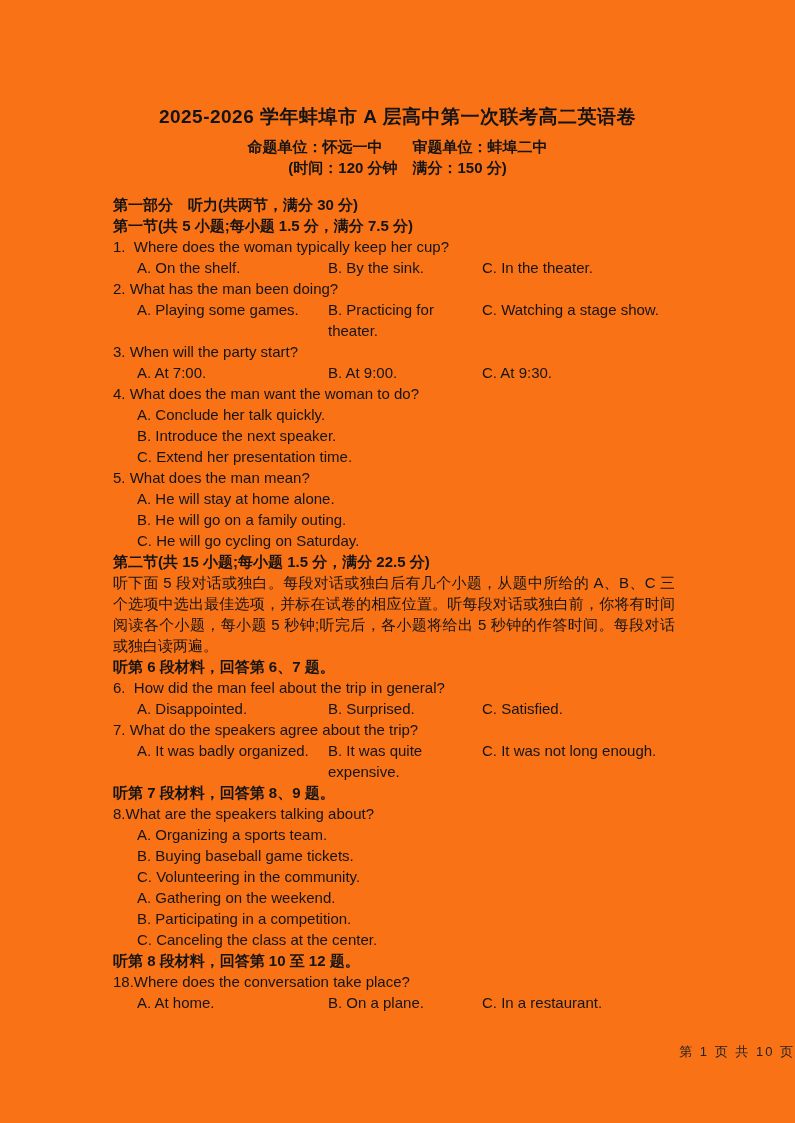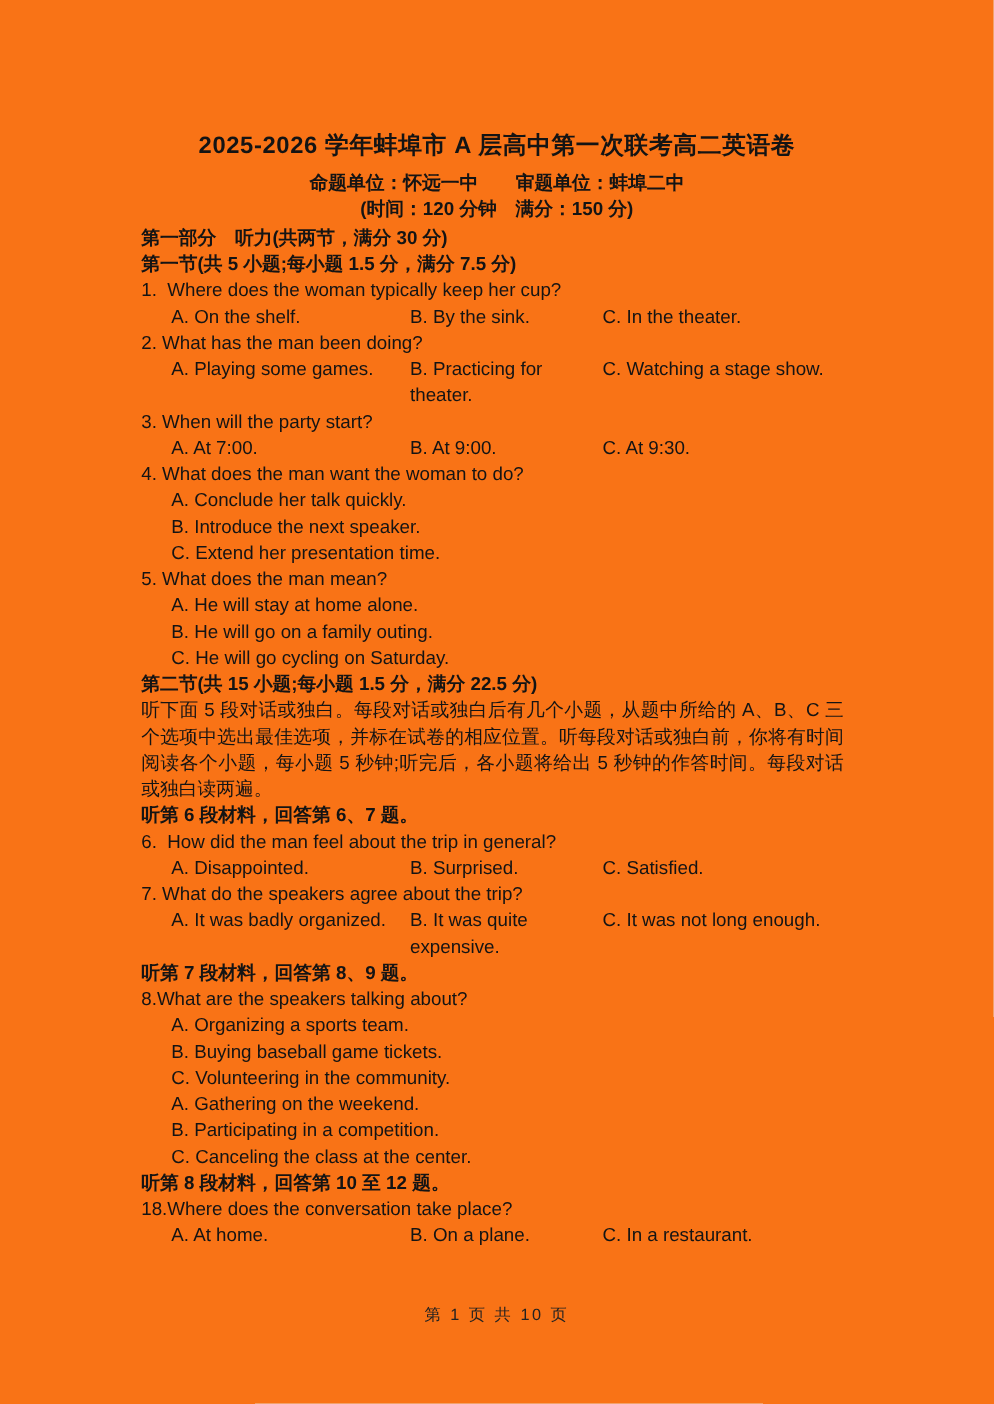--- a/index.html
+++ b/index.html
@@ -7,32 +7,32 @@
     width:795px;height:1123px;background:#f97316;position:relative;
     margin:0 auto;overflow:hidden;color:#141414;
     font-family:Liberation Sans, sans-serif;
   }
   .doc-title{
     padding-top:103px;text-align:center;font-size:19px;font-weight:bold;
     line-height:28px;letter-spacing:0.5px;
   }
   .doc-units{margin-top:5px;text-align:center;font-size:15px;font-weight:bold;line-height:21px;}
   .doc-meta{text-align:center;font-size:15px;font-weight:bold;line-height:21px;}
-  .content{width:562px;margin-left:113px;margin-top:2px;font-size:15px;line-height:21px;}
+  .content{width:562px;margin-left:113px;margin-top:16px;font-size:15px;line-height:21px;}
   .line{margin:0;}
   .bold{font-weight:bold;}
   .para{margin:0;text-align:justify;}
   .q{white-space:pre-wrap;}
   .opts-row{display:flex;padding-left:24px;}
   .opts-row .opt-a{width:191px;flex:none;}
   .opts-row .opt-b{width:154px;flex:none;}
   .opts-row .opt-c{flex:1;}
   .opt-line{padding-left:24px;margin:0;}
   .footer{
-    position:absolute;left:0;bottom:62px;width:100%;text-align:center;
+    position:absolute;left:0;bottom:62px;width:100%;text-align:right;
     font-size:13px;letter-spacing:2px;color:#222;
   }
 </style>
 </head>
 <body>
 
 <div class="page">
 
   <div class="doc-title">2025-2026 学年蚌埠市 A 层高中第一次联考高二英语卷</div>
   <div class="doc-units">命题单位：怀远一中　　审题单位：蚌埠二中</div>

